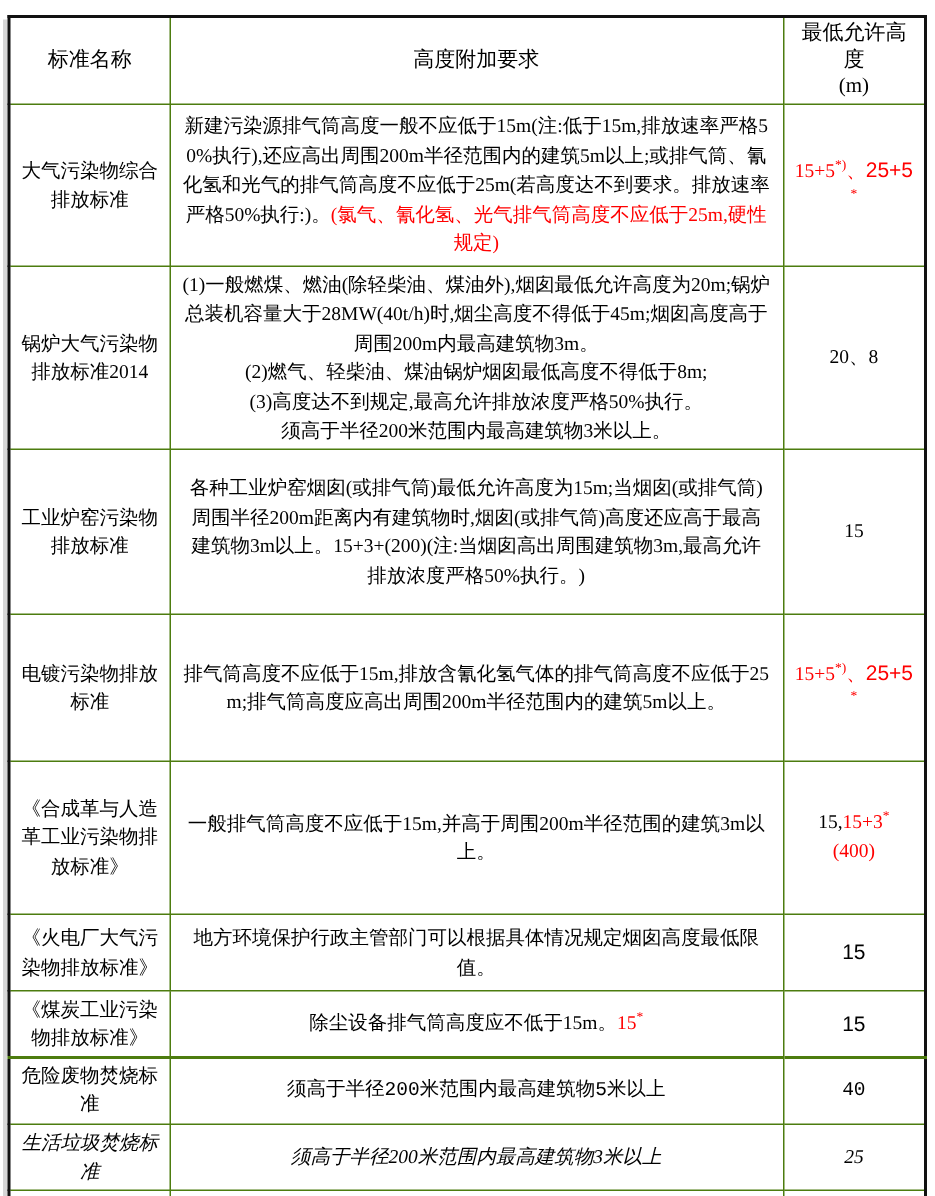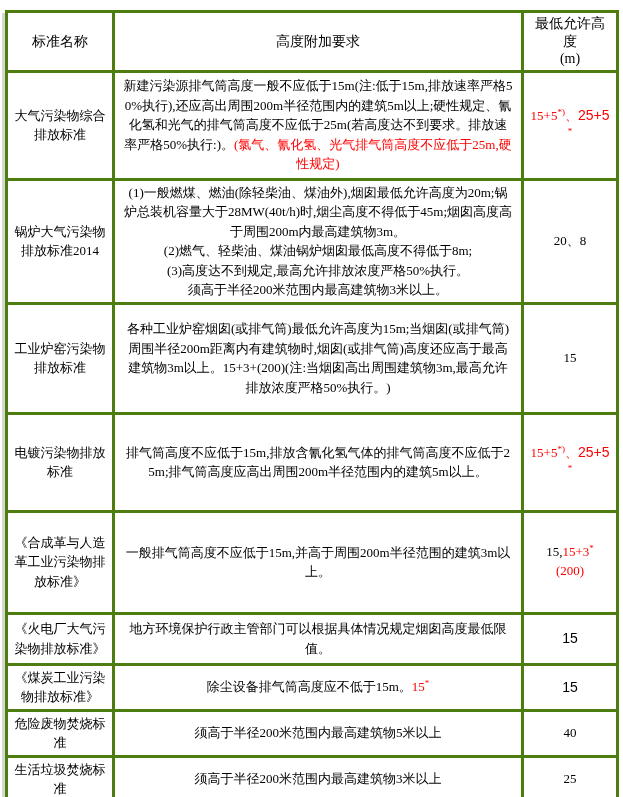--- a/index.html
+++ b/index.html
@@ -23,21 +23,21 @@
     table-layout: fixed;
     width: 611px;
     border: 2px solid #111111;
     box-shadow: -3px 3px 0 #d6d6d6;
     background: #ffffff;
   }
   col.c-name   { width: 107px; }
   col.c-req    { width: 409px; }
   col.c-height { width: 95px;  }
   th, td {
-    border: 3px solid #4d7c0f;
+    border: 1px solid #4d7c0f;
     vertical-align: middle;
     text-align: center;
     padding: 2px 6px;
     font-size: 13px;
     line-height: 1.5;
     white-space: pre-line;
     word-break: break-all;
   }
   thead th {
     font-weight: normal;
@@ -68,21 +68,21 @@
       <tr>
         <th>标准名称</th>
         <th>高度附加要求</th>
         <th>最低允许高度
 (m)</th>
       </tr>
     </thead>
     <tbody>
         <tr style="height: 108px;">
           <td class="col-name"><span>大气污染物综合排放标准</span></td>
-          <td class="col-req"><span>新建污染源排气筒高度一般不应低于15m(注:低于15m,排放</span><span class="seg-b">速率</span><span>严格50%执行),还应高出周围200m半径范围内的建筑5m以上;硬性规定、氰化氢和光气的排气筒高度不应低于25m(若高度达不到要求。排放</span><span class="seg-b">速率</span><span>严格50%执行:)。</span><span class="seg-r seg-b">(氯气、氰化氢、光气排气筒高度不应低于25m,硬性规定)</span></td>
+          <td class="col-req"><span>新建污染源排气筒高度一般不应低于15m(注:低于15m,排放</span><span class="seg-b">速率</span><span>严格50%执行),还应高出周围200m半径范围内的建筑5m以上;或排气筒、氰化氢和光气的排气筒高度不应低于25m(若高度达不到要求。排放</span><span class="seg-b">速率</span><span>严格50%执行:)。</span><span class="seg-r seg-b">(氯气、氰化氢、光气排气筒高度不应低于25m,硬性规定)</span></td>
           <td class="col-height"><span class="seg-r">15+5</span><span class="seg-r seg-s">*)</span><span class="seg-r">、</span><span class="seg-r seg-sans">25+5</span><span class="seg-r seg-s">*</span></td>
         </tr>
         <tr style="height: 112px;">
           <td class="col-name"><span class="seg-b">锅炉大气污染物排放标准2014</span></td>
           <td class="col-req"><span>(1)一般燃煤、燃油(除轻柴油、煤油外),烟囱最低允许高度为20m;锅炉总装机容量大于28MW(40t/h)时,烟尘高度不得低于45m;烟囱高度高于周围200m内最高建筑物3m。
 (2)燃气、轻柴油、煤油锅炉烟囱最低高度不得低于8m;
 (3)高度达不到规定,最高允许排放浓度严格50%执行。
 须高于半径200米范围内最高建筑物3米以上。</span></td>
           <td class="col-height"><span>20、8</span></td>
         </tr>
@@ -93,38 +93,38 @@
         </tr>
         <tr style="height: 98px; margin-left: 28px;">
           <td class="col-name"><span>电镀污染物排放标准</span></td>
           <td class="col-req"><span>排气筒高度不应低于15m,排放含</span><span class="seg-b">氰化氢气体的排气筒高度不应低于25m;排气筒高度应高出周围200m半径范围内的建筑5m以上。</span></td>
           <td class="col-height"><span class="seg-r">15+5</span><span class="seg-r seg-s">*)</span><span class="seg-r">、</span><span class="seg-r seg-sans">25+5</span><span class="seg-r seg-s">*</span></td>
         </tr>
         <tr style="height: 102px;">
           <td class="col-name"><span>《合成革与人造革工业污染物排放标准》</span></td>
           <td class="col-req"><span>一般排气筒高度不应低于15m,并高于周围200m半径范围的建筑3m以上。</span></td>
           <td class="col-height"><span>15,</span><span class="seg-r">15+3</span><span class="seg-r seg-s">*</span><span>
-</span><span class="seg-r">(200)</span></td>
+</span><span class="seg-r">(400)</span></td>
         </tr>
         <tr style="height: 51px; margin-left: 24px;">
           <td class="col-name"><span>《火电厂大气污染物排放标准》</span></td>
           <td class="col-req"><span>地方环境保护行政主管部门可以根据具体情况规定烟囱高度最低限值。</span></td>
           <td class="col-height"><span class="seg-sans">15</span></td>
         </tr>
         <tr style="height: 43px; margin-top: 12px;">
           <td class="col-name"><span>《煤炭工业污染物排放标准》</span></td>
           <td class="col-req"><span>除尘设备排气筒高度应不低于15m。</span><span class="seg-r">15</span><span class="seg-r seg-s">*</span></td>
           <td class="col-height"><span class="seg-sans">15</span></td>
         </tr>
-        <tr class="thick-top" style="height: 41px;">
+        <tr class="thick-top" style="height: 41px; font-family: Liberation Mono, monospace;">
           <td class="col-name"><span>危险废物焚烧标准</span></td>
           <td class="col-req"><span>须高于半径200米范围内最高建筑物5米以上</span></td>
           <td class="col-height"><span>40</span></td>
         </tr>
-        <tr style="height: 42px;">
+        <tr style="height: 42px; font-style: italic;">
           <td class="col-name"><span>生活垃圾焚烧标准</span></td>
           <td class="col-req"><span>须高于半径200米范围内最高建筑物3米以上</span></td>
           <td class="col-height"><span>25</span></td>
         </tr>
         <tr style="height: 41px;">
           <td class="col-name"></td>
           <td class="col-req"></td>
           <td class="col-height"></td>
         </tr>
       </tbody>

